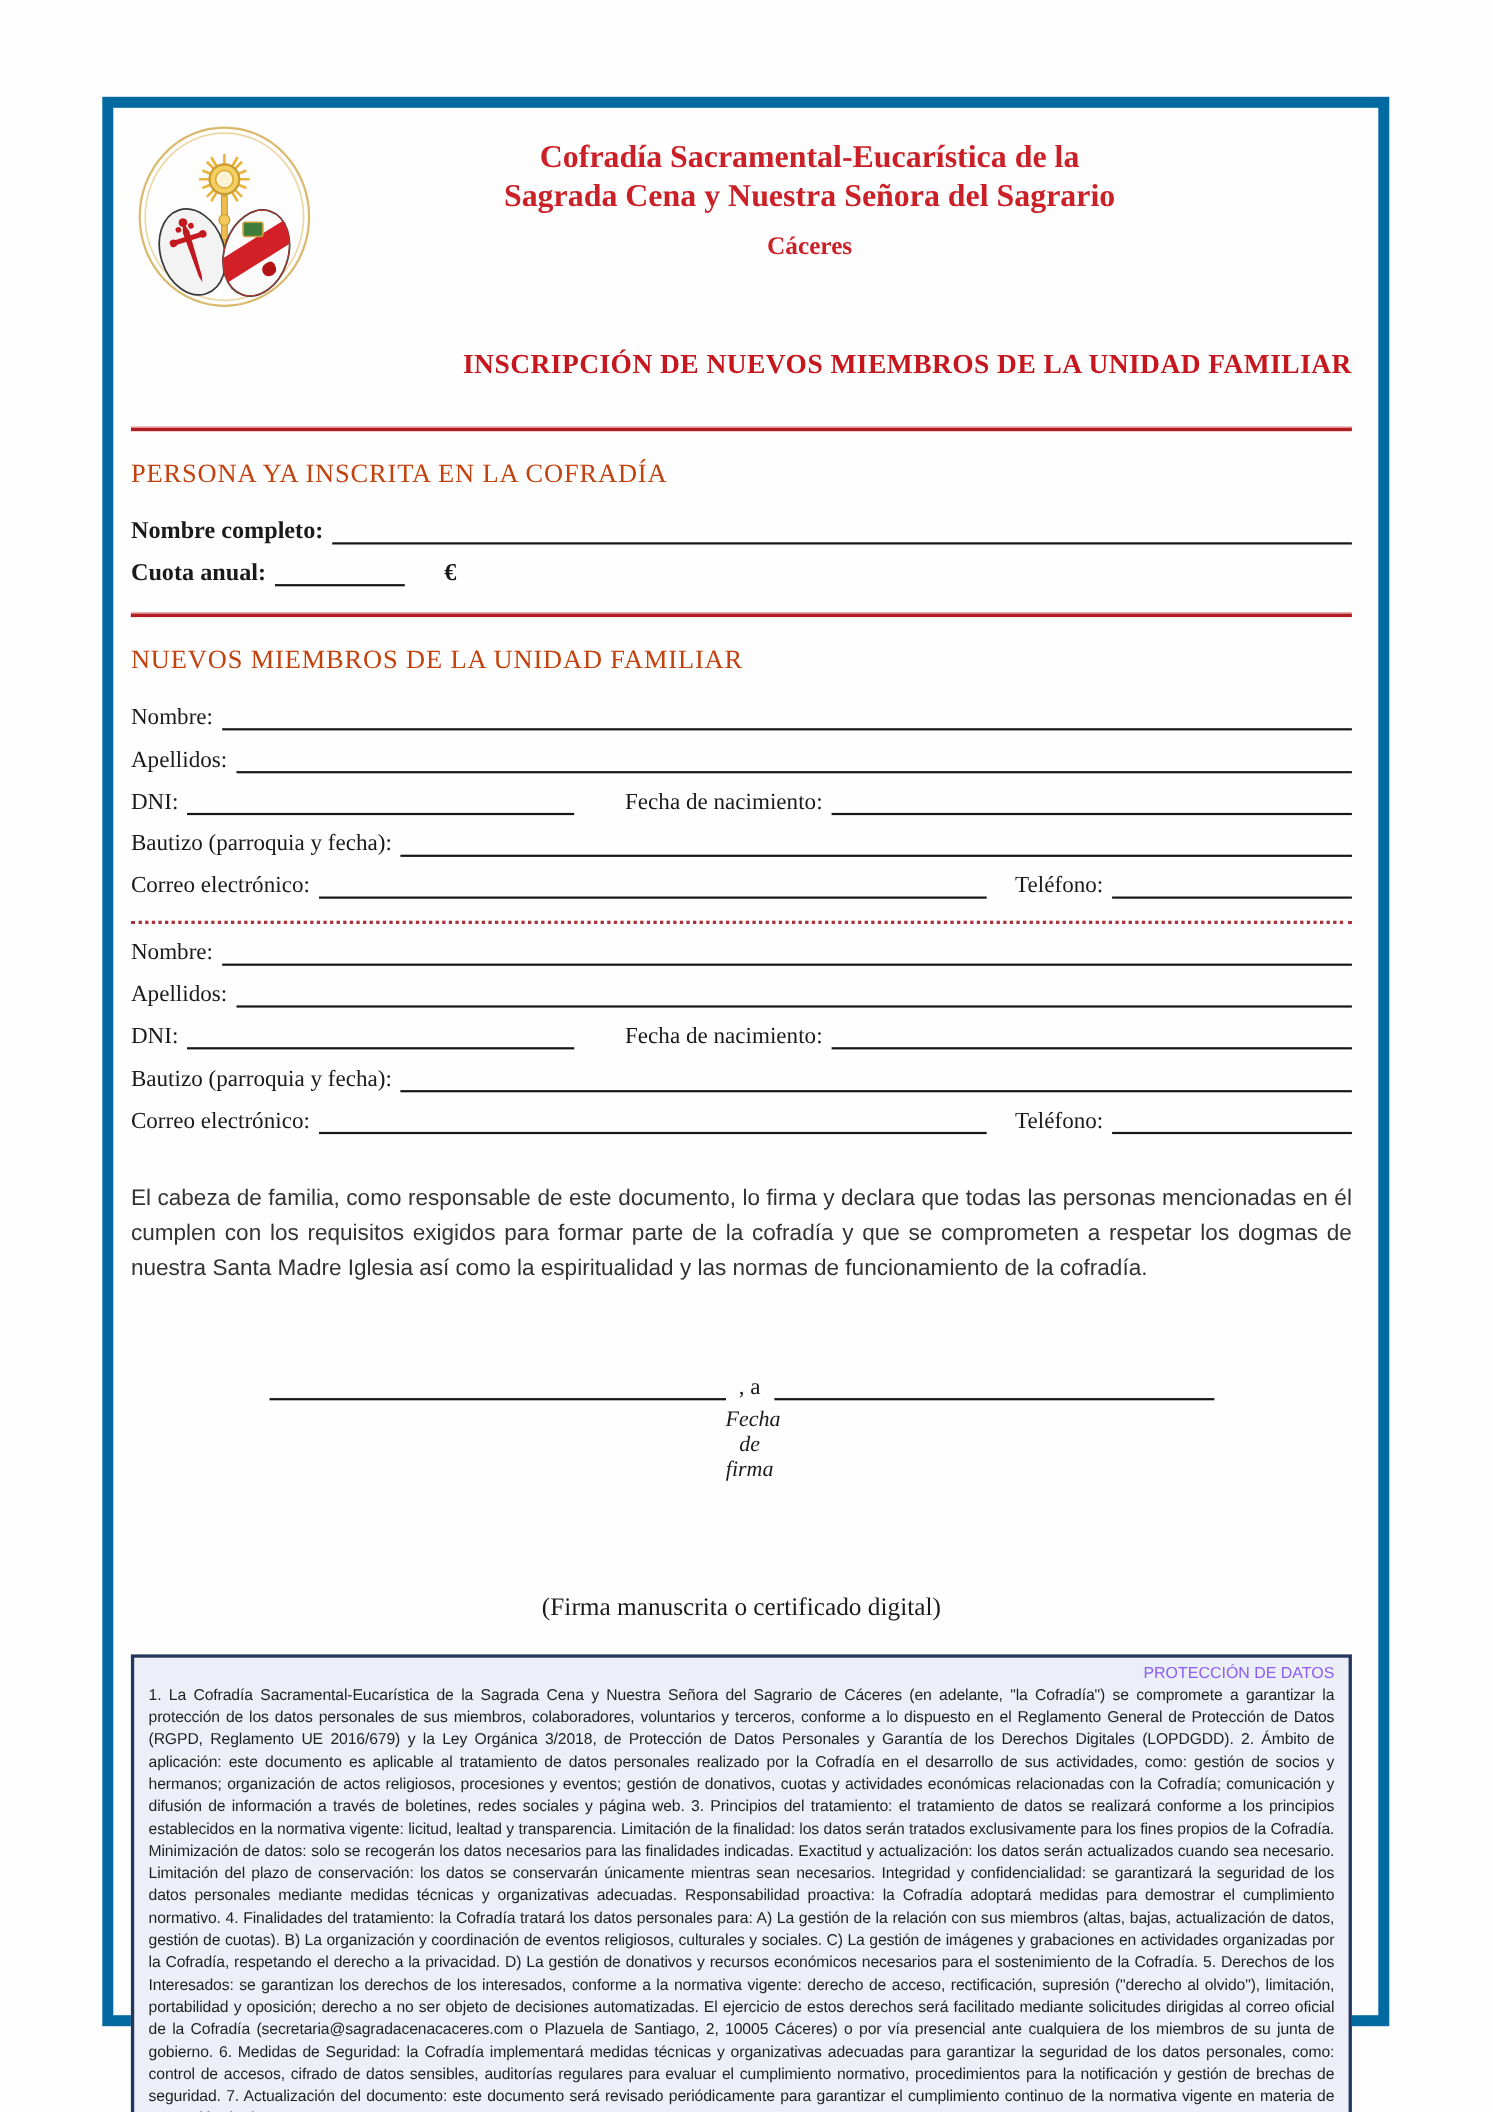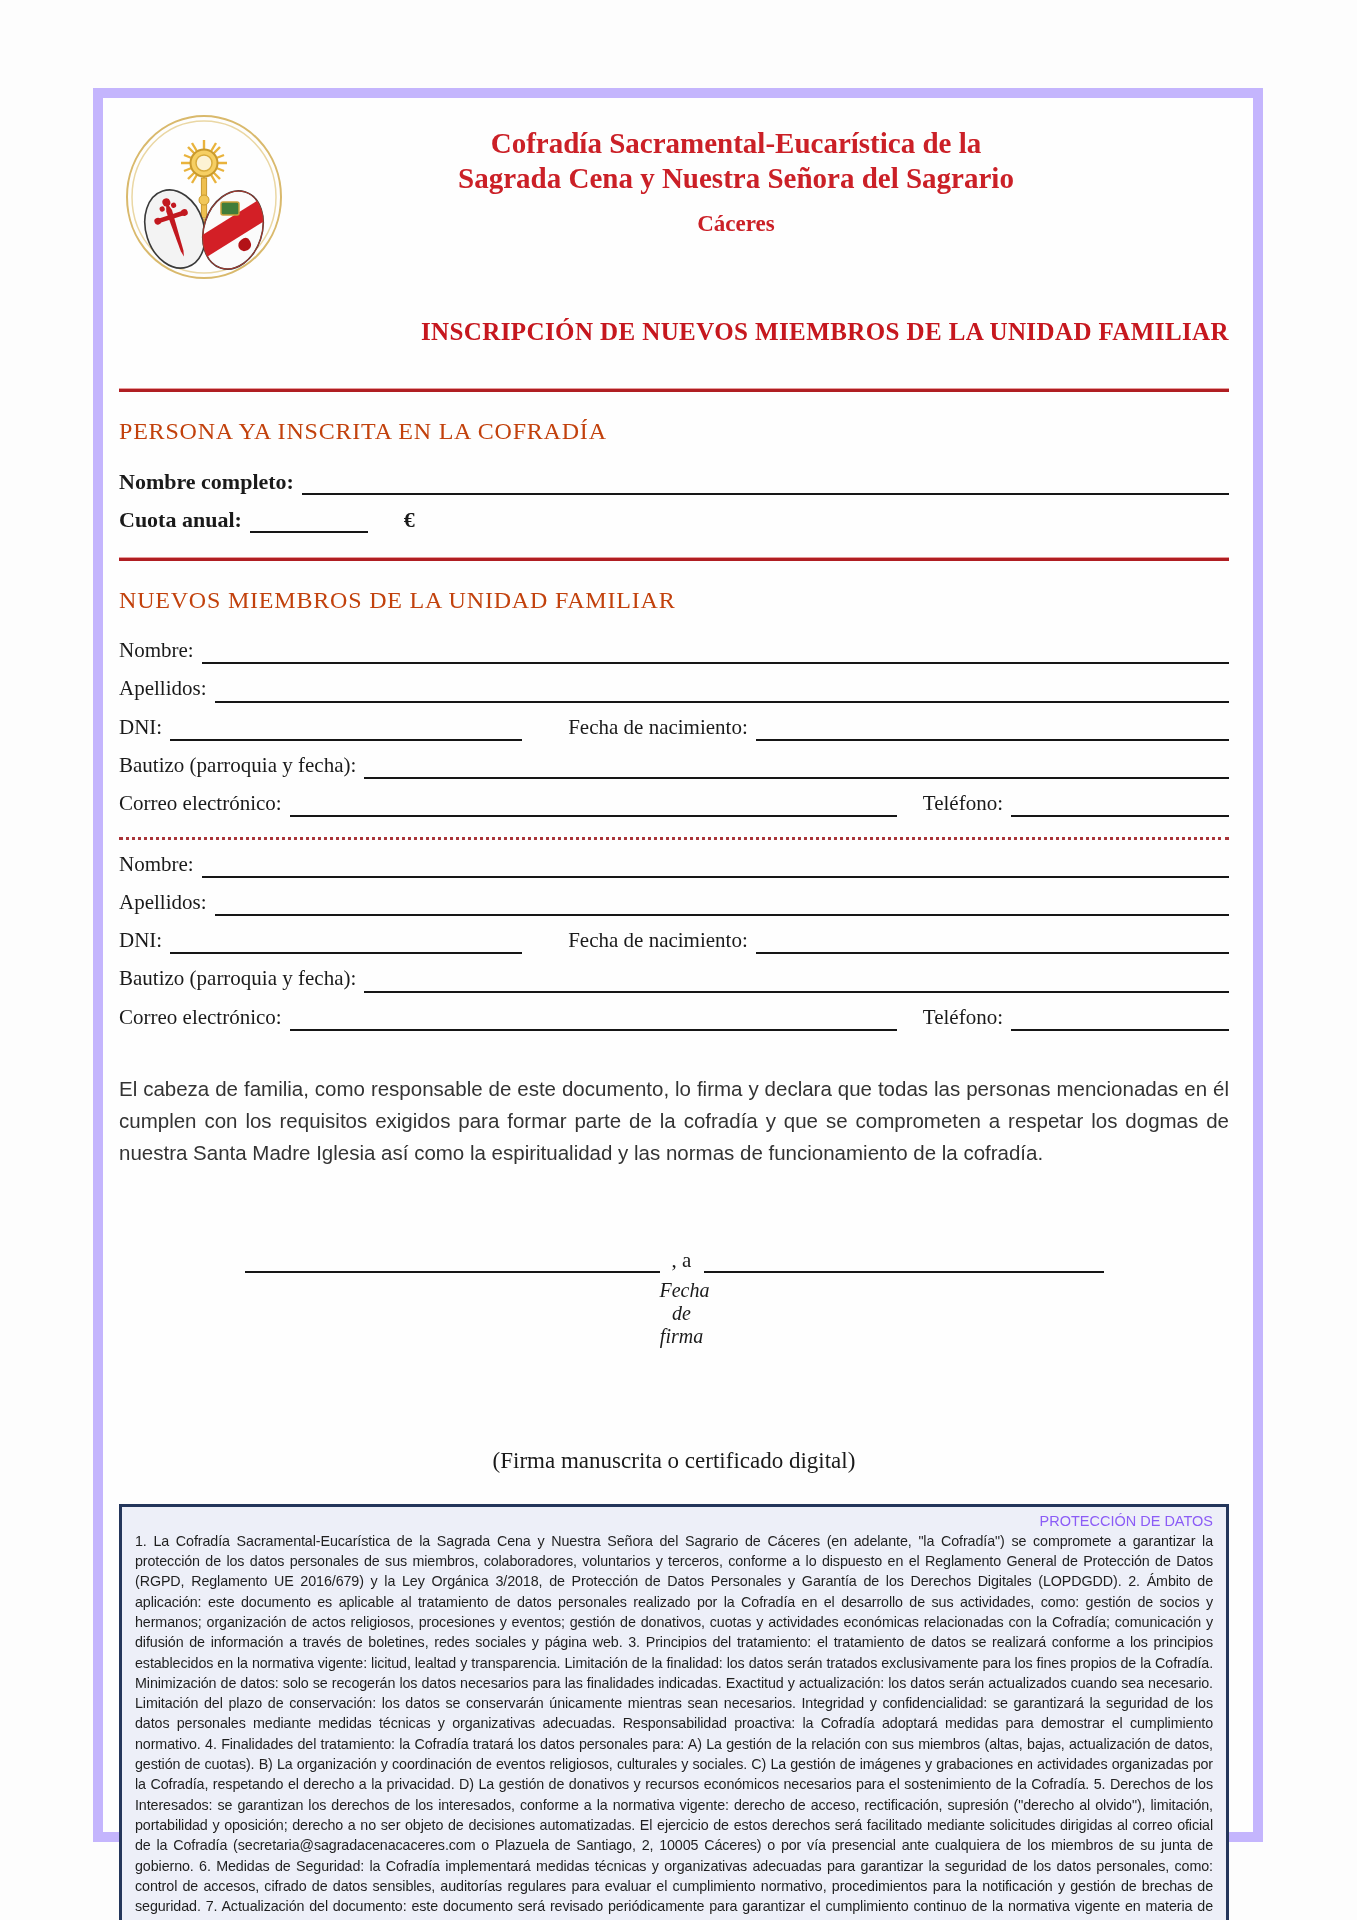--- a/index.html
+++ b/index.html
@@ -1,34 +1,34 @@
 <!DOCTYPE html>
 <html><head>
 <meta charset="utf-8">
 <style>
   html,body{margin:0;padding:0;background:#ffffff;}
   .page{position:relative;width:1357px;height:1920px;background:#fdfdfd;font-family:"Liberation Serif",serif;color:#1a1a1a;overflow:hidden;}
-  .frame{position:absolute;left:93px;top:88px;width:1170px;height:1754px;border:10px solid #c4b5fd;box-sizing:border-box;background:#fefefe;}
+  .frame{position:absolute;left:93px;top:88px;width:1170px;height:1754px;border:10px solid #0369a1;box-sizing:border-box;background:#fefefe;}
   .content{padding:8px 24px 0 16px;}
 
   
   .header{display:flex;align-items:flex-start;margin-top:4px;}
   .logo{width:170px;height:170px;flex:none;}
   .header-text{flex:1;text-align:center;padding-top:16px;padding-right:46px;}
   .org-line{font-size:29px;font-weight:bold;color:#cb2027;line-height:1.22;}
   .org-city{font-size:23px;font-weight:bold;color:#cb2027;margin-top:14px;}
 
   .main-title{margin-top:38px;text-align:right;font-size:25px;font-weight:bold;color:#c6171e;letter-spacing:.4px;}
 
   .red-rule{margin-top:42px;height:3px;background:#b01e22;border-top:1px solid #e79b9b;}
   .red-rule.r2{margin-top:24px;}
 
   .section-heading{margin-top:26px;font-size:24px;color:#c2410c;letter-spacing:.8px;}
 
-  .row{display:flex;margin-top:12px;font-size:21px;}
+  .row{display:flex;align-items:flex-end;margin-top:12px;font-size:21px;}
   .row.first{margin-top:24px;}
   .lbl{white-space:nowrap;padding-right:8px;}
   .lbl.bold{font-weight:bold;font-size:22px;}
   .fline{flex:1 1 auto;border-bottom:2px solid #161616;height:1.15em;}
   .fline.dni{flex:0 0 352px;margin-right:46px;}
   .fline.cuota{flex:0 0 118px;}
   .euro{font-weight:bold;font-size:22px;margin-left:36px;}
   .midlbl{white-space:nowrap;padding-right:8px;}
   .tel{flex:0 0 218px;}
   .note{margin-top:8px;font-size:19.5px;line-height:1.45;color:#222;}

